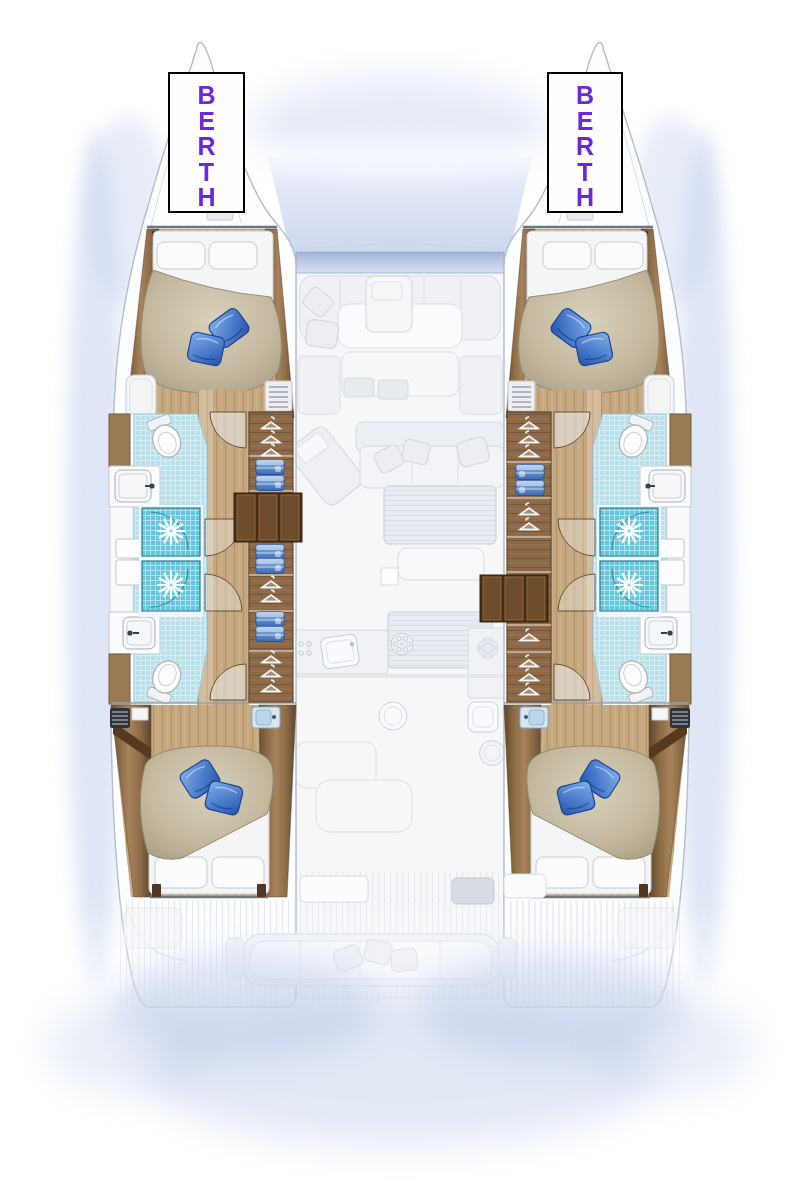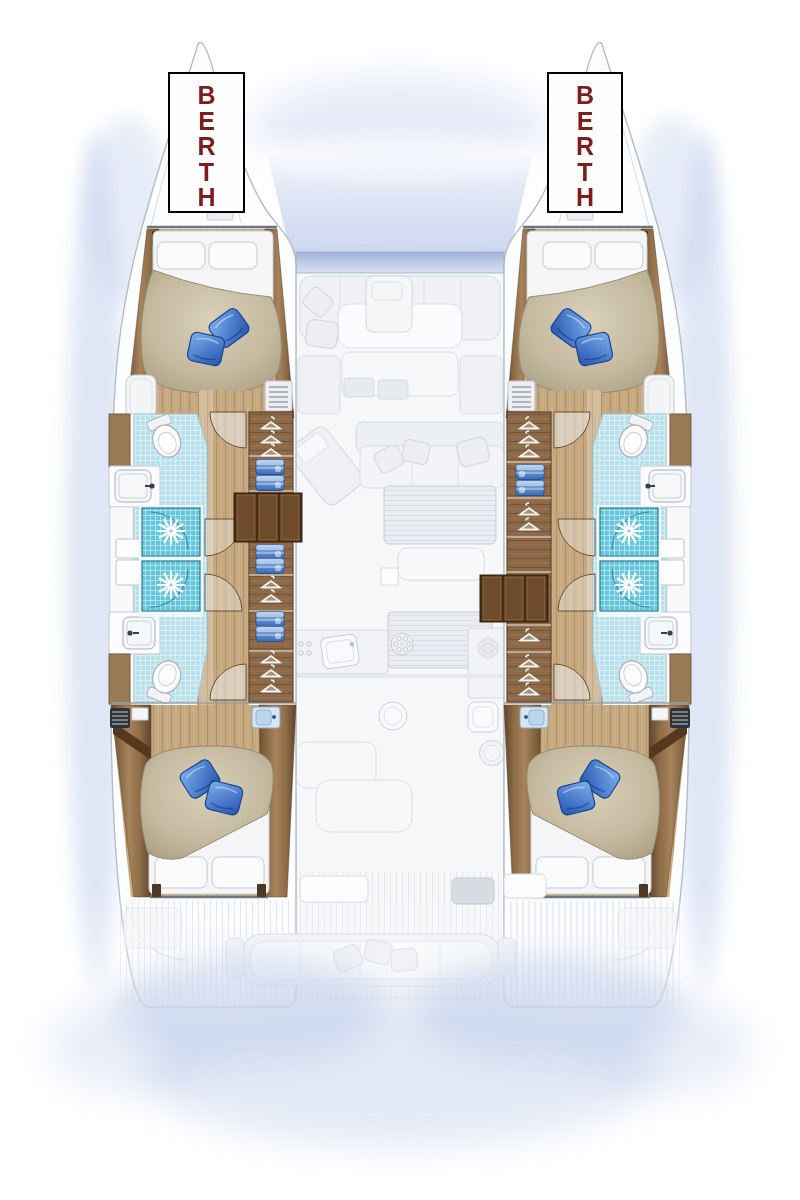--- a/index.html
+++ b/index.html
@@ -2,21 +2,21 @@
 <html><head>
 <meta charset="utf-8">
 <style>
   html,body{margin:0;padding:0;background:#fff;}
   #stage{position:relative;width:800px;height:1200px;background:#ffffff;overflow:hidden;
          font-family:"Liberation Sans",sans-serif;}
   #plan{position:absolute;left:0;top:0;}
   .berth{position:absolute;background:#fefefe;border:2px solid #000;box-sizing:border-box;
          display:flex;justify-content:center;z-index:5;}
   .berth .bl{font:700 25px/25.5px "Liberation Sans",sans-serif;word-break:break-all;
-             width:20px;text-align:center;margin-top:9px;color:#7f1d1d;}
+             width:20px;text-align:center;margin-top:9px;color:#6d28d9;}
 </style>
 </head>
 <body>
 
 <div id="stage">
 
 <svg id="plan" width="800" height="1200" viewBox="0 0 800 1200">
 <defs>
   <pattern id="pWoodV" width="9" height="18" patternUnits="userSpaceOnUse">
     <rect width="9" height="18" fill="#c5a87f"></rect>

